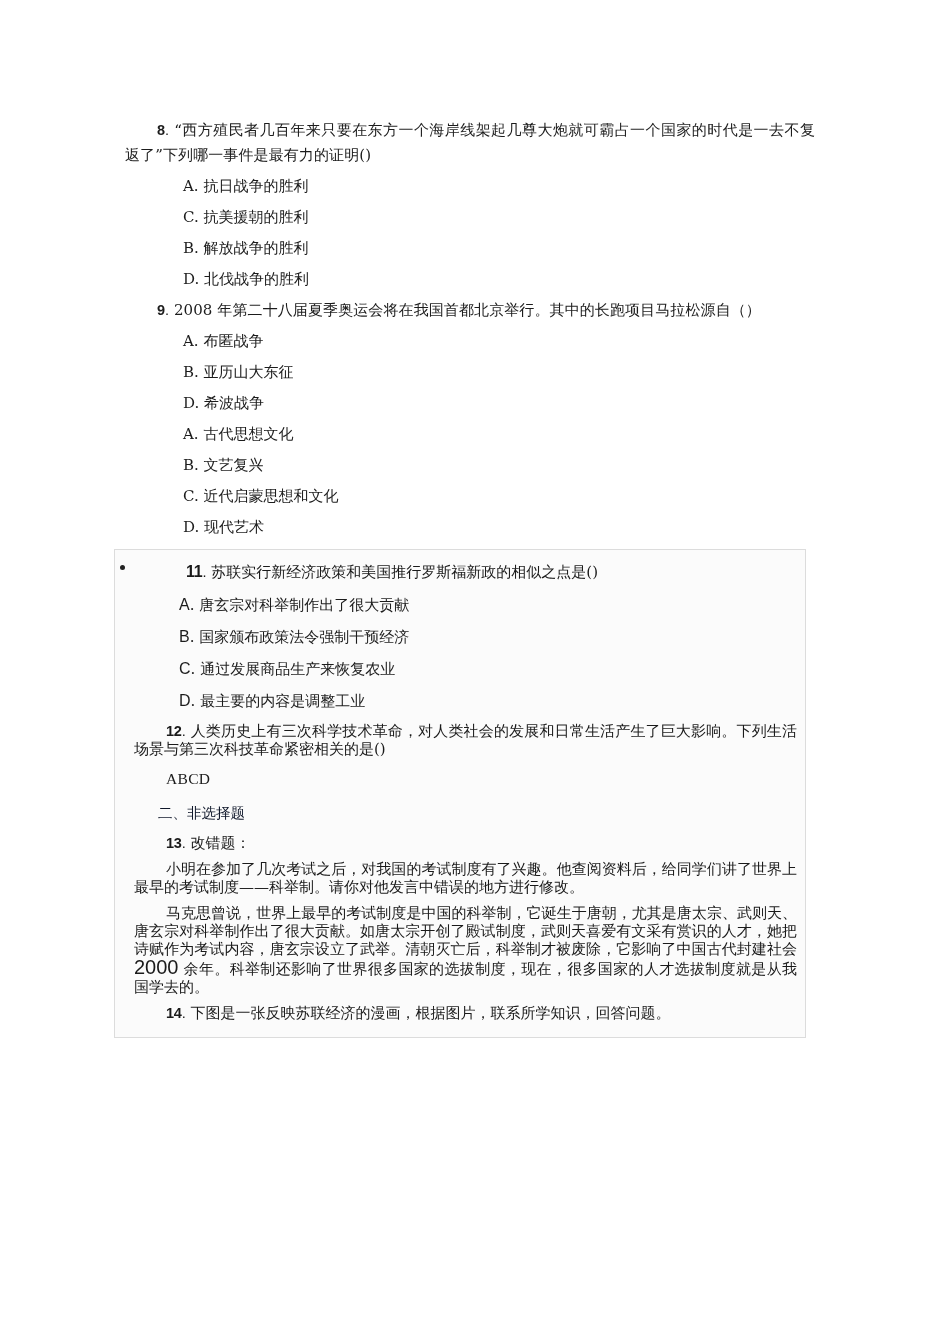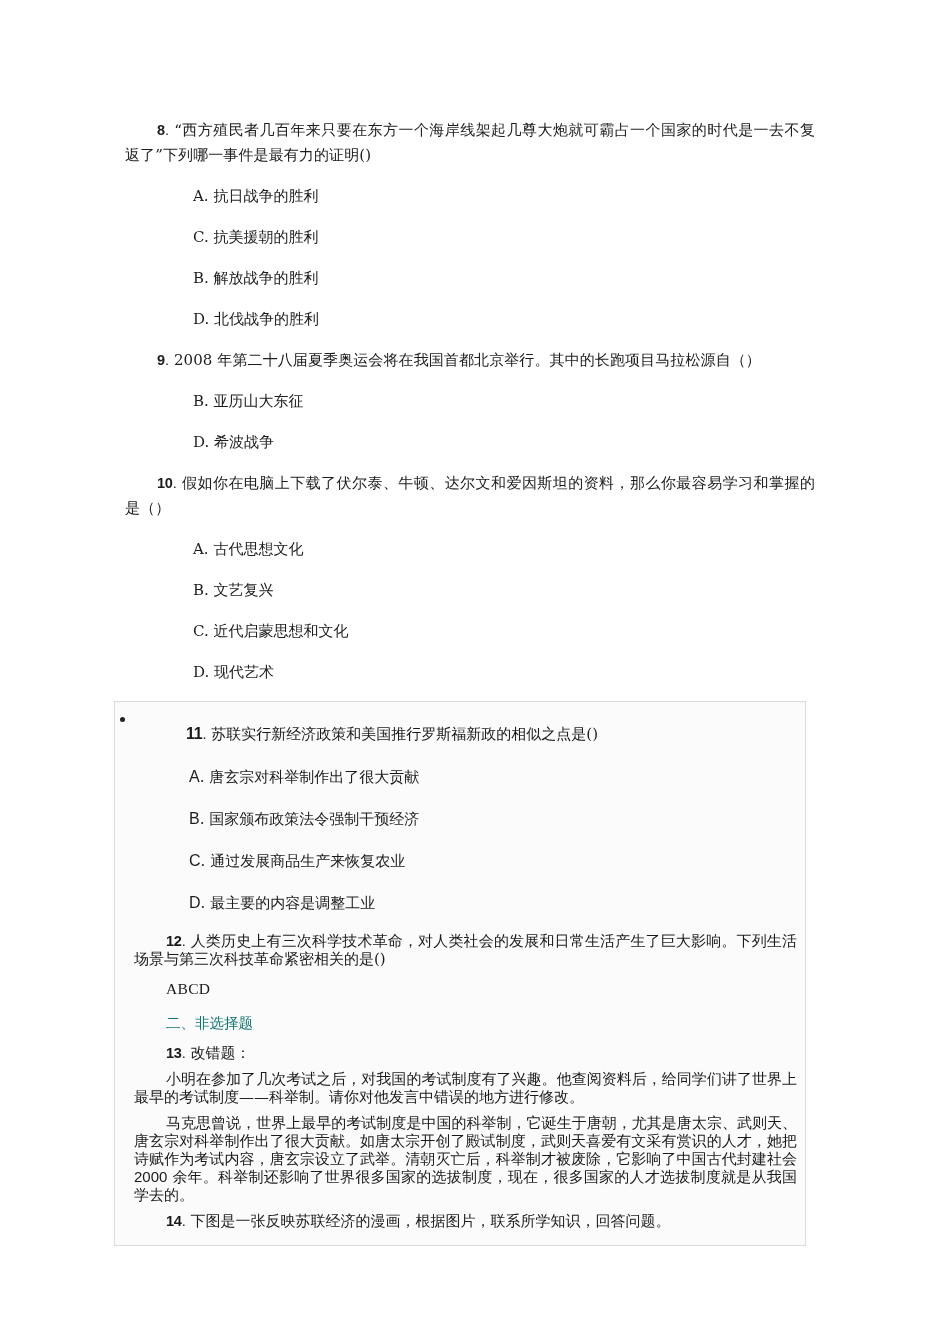--- a/index.html
+++ b/index.html
@@ -44,54 +44,54 @@
     letter-spacing: 0.1px;
   }
   .qline.indent {
     text-indent: 32px;
   }
   .opt {
     font-family: "DejaVu Serif", "Liberation Serif", serif;
     font-size: 15px;
     line-height: 25px;
     color: #1c1c1c;
-    margin: 16px;
+    margin: 6px;
     padding-left: 52px;
   }
   .opt .letter {
     font-family: "DejaVu Serif", "Liberation Serif", serif;
     font-size: 15px;
   }
   .num {
     font-family: "Liberation Sans", "DejaVu Sans", sans-serif;
     font-size: 14.5px;
     font-weight: 700;
     letter-spacing: -0.2px;
   }
   .numlite {
     font-family: "Liberation Sans", "DejaVu Sans", sans-serif;
     font-size: 14.5px;
     font-weight: 400;
   }
   .sans {
     font-family: "Liberation Sans", "DejaVu Sans", sans-serif;
-    font-size: 15px;
+    font-size: 20px;
     font-weight: 400;
   }
 
   
   .boxed {
     position: relative;
     border: 1px solid #dcdcdc;
     background: #fbfbfb;
     box-sizing: border-box;
     margin-left: -11px;
     margin-top: 9px;
     width: 692px;
-    padding: 18px 0 7px 0;
+    padding: 8px 0 7px 0;
   }
   .boxed .bullet {
     position: absolute;
     left: 5px;
     top: 15px;
     width: 5px;
     height: 5px;
     border-radius: 50%;
     background: #222;
   }
@@ -135,43 +135,43 @@
     line-height: 26px;
     margin: 8px;
     padding-left: 11px;
     text-indent: 32px;
     letter-spacing: 0.3px;
   }
   .section-head {
     font-family: "Liberation Sans", "DejaVu Sans", sans-serif;
     font-size: 14.5px;
     line-height: 26px;
-    margin: 8px;
+    margin: 0;
     padding-left: 11px;
     text-indent: 32px;
-    color: #0f766e;
+    color: #0f172a;
   }
 </style>
 </head>
 <body>
 
 <div class="page">
   <div class="content">
 
     <p class="qline indent"><span class="num">8</span><span class="numlite">.</span>&nbsp;<span>“西方殖民者几百年来只要在东方一个海岸线架起几尊大炮就可霸占一个国家的时代是一去不复返了”下列哪一事件是最有力的证明()</span></p>
     <p class="opt"><span class="letter">A</span><span>.</span>&nbsp;<span>抗日战争的胜利</span></p>
     <p class="opt"><span class="letter">C</span><span>.</span>&nbsp;<span>抗美援朝的胜利</span></p>
     <p class="opt"><span class="letter">B</span><span>.</span>&nbsp;<span>解放战争的胜利</span></p>
     <p class="opt"><span class="letter">D</span><span>.</span>&nbsp;<span>北伐战争的胜利</span></p>
 
     <p class="qline indent"><span class="num">9</span><span class="numlite">.</span>&nbsp;<span>2008 年第二十八届夏季奥运会将在我国首都北京举行。其中的长跑项目马拉松源自（）</span></p>
+    <p class="opt"><span class="letter">A</span><span>.</span>&nbsp;<span>布匿战争</span></p>
     <p class="opt"><span class="letter">B</span><span>.</span>&nbsp;<span>亚历山大东征</span></p>
     <p class="opt"><span class="letter">D</span><span>.</span>&nbsp;<span>希波战争</span></p>
 
-    <p class="qline indent"><span class="num">10</span><span class="numlite">.</span>&nbsp;<span>假如你在电脑上下载了伏尔泰、牛顿、达尔文和爱因斯坦的资料，那么你最容易学习和掌握的是（）</span></p>
     <p class="opt"><span class="letter">A</span><span>.</span>&nbsp;<span>古代思想文化</span></p>
     <p class="opt"><span class="letter">B</span><span>.</span>&nbsp;<span>文艺复兴</span></p>
     <p class="opt"><span class="letter">C</span><span>.</span>&nbsp;<span>近代启蒙思想和文化</span></p>
     <p class="opt"><span class="letter">D</span><span>.</span>&nbsp;<span>现代艺术</span></p>
 
     <div class="boxed">
       <span class="bullet"></span>
 
       <p class="box-q11"><span class="num">11</span><span class="numlite">.</span>&nbsp;<span>苏联实行新经济政策和美国推行罗斯福新政的相似之点是()</span></p>
       <p class="opt"><span class="letter">A</span><span>.</span>&nbsp;<span>唐玄宗对科举制作出了很大贡献</span></p>

